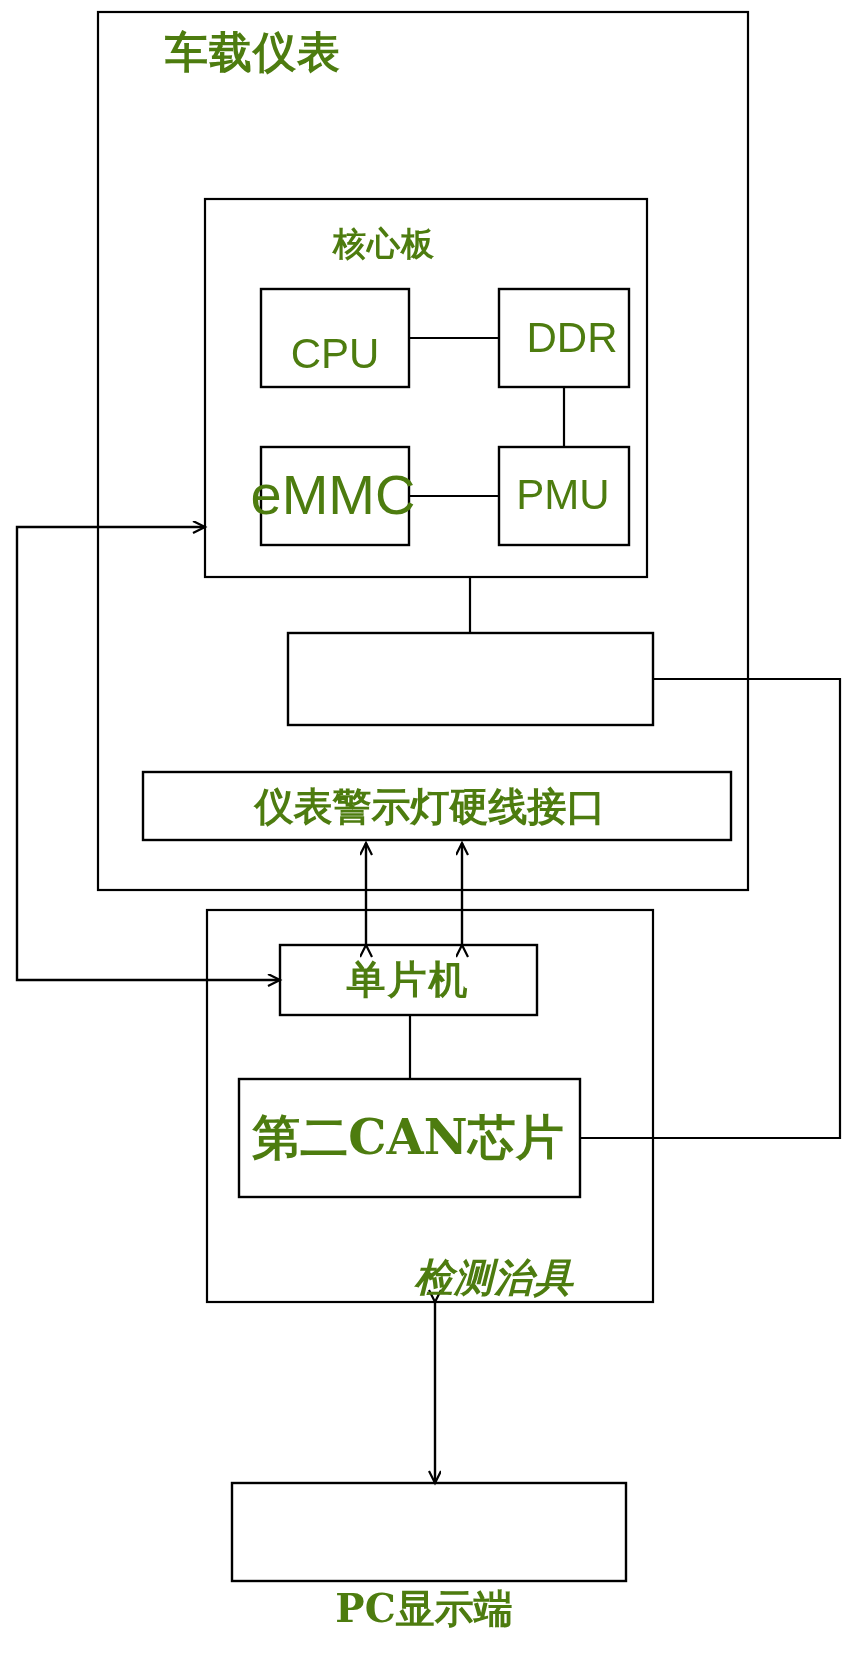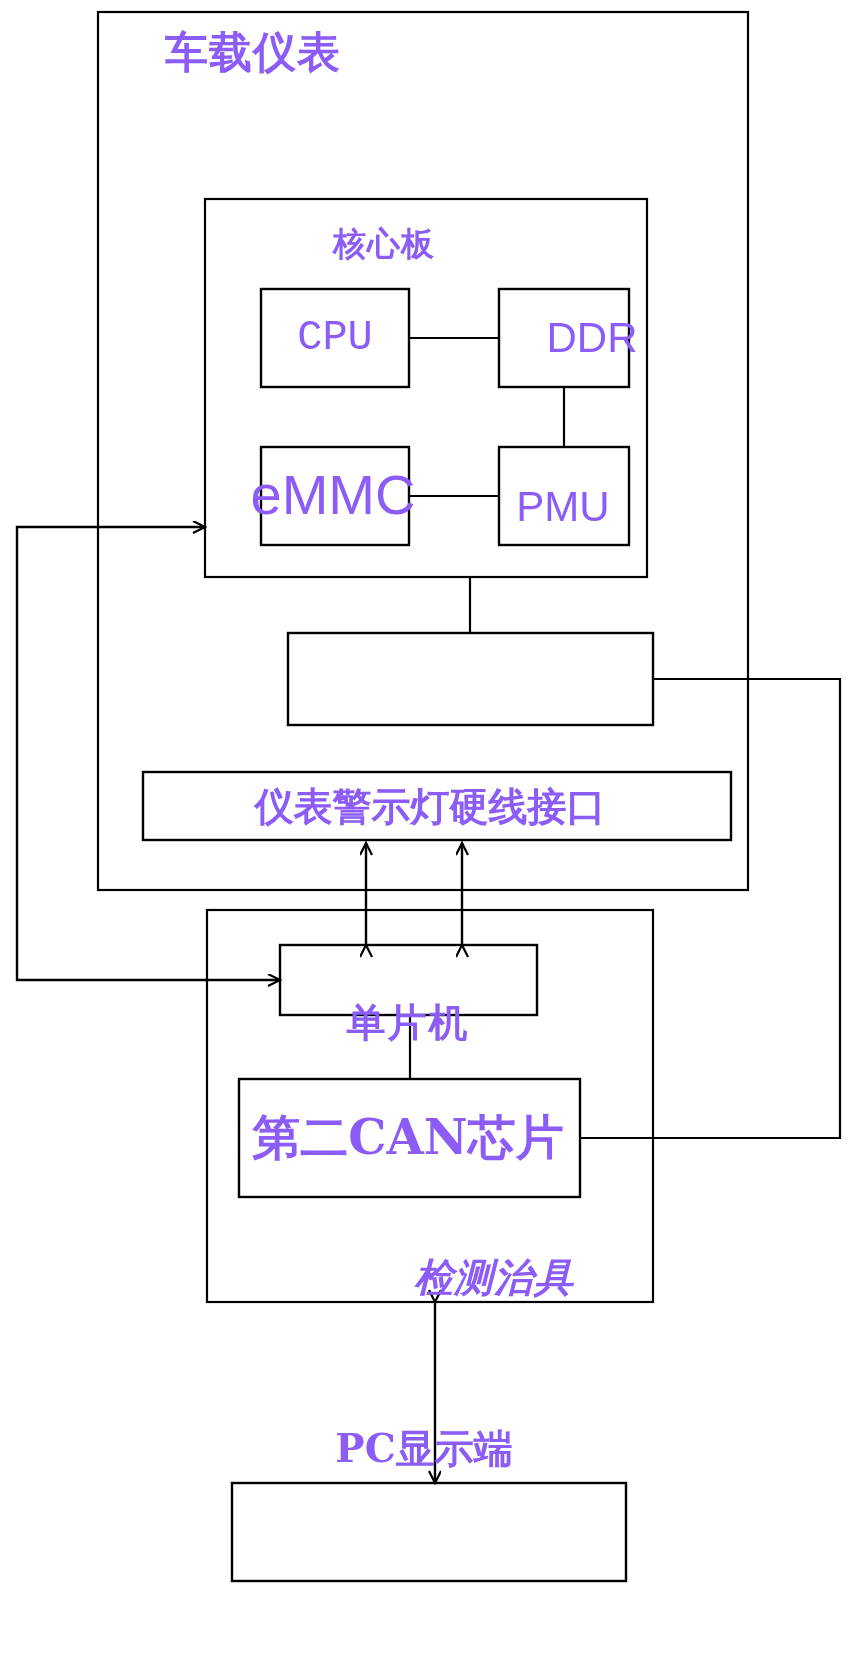--- a/index.html
+++ b/index.html
@@ -42,21 +42,21 @@
     stroke-width: 2.2;
     fill: none;
   }
   .arrow-line {
     stroke: #000000;
     stroke-width: 2.4;
     fill: none;
   }
   .label {
     position: absolute;
-    color: #8b5cf6;
+    color: #4d7c0f;
     white-space: nowrap;
     line-height: 1;
     user-select: none;
     text-align: center;
   }
   .label-cjk {
     font-family: "DejaVu Serif", "Liberation Serif", serif;
     font-weight: 600;
   }
   .label-latin {
@@ -65,30 +65,30 @@
   }
   .label-serif-bold {
     font-family: "DejaVu Serif", "Liberation Serif", serif;
     font-weight: 700;
   }
   .centered {
     transform: translate(-50%, -50%);
   }
   #t-vehicle-instrument { left: 253px; top: 52px; font-size: 43px; letter-spacing: 1px; }
   #t-core-board        { left: 384px; top: 243px; font-size: 33px; letter-spacing: 1px; }
-  #t-cpu               { left: 335px; top: 338px; font-size: 42px; font-family: Liberation Mono, monospace; }
-  #t-ddr               { left: 592px; top: 338px; font-size: 42px; }
+  #t-cpu               { left: 335px; top: 354px; font-size: 42px; }
+  #t-ddr               { left: 572px; top: 338px; font-size: 42px; }
   #t-emmc              { left: 333px; top: 495px; font-size: 56px; }
-  #t-pmu               { left: 563px; top: 495px; font-size: 42px; margin-top: 12px; }
+  #t-pmu               { left: 563px; top: 495px; font-size: 42px; }
   #t-can1              { left: 471px; top: 679px; font-size: 39px; letter-spacing: 0px; }
   #t-warnlight         { left: 430px; top: 806px; font-size: 39px; letter-spacing: 0px; }
-  #t-mcu               { left: 408px; top: 979px; font-size: 39px; letter-spacing: 2px; margin-top: 43px; }
+  #t-mcu               { left: 408px; top: 979px; font-size: 39px; letter-spacing: 2px; }
   #t-can2              { left: 408px; top: 1137px; font-size: 48px; }
   #t-fixture           { left: 494px; top: 1277px; font-size: 39px; letter-spacing: 1px; font-style: italic; }
-  #t-pc                { left: 424px; top: 1448px; font-size: 39px; letter-spacing: 0px; }
+  #t-pc                { left: 424px; top: 1608px; font-size: 39px; letter-spacing: 0px; }
 </style>
 </head>
 <body>
 
 <div id="diagram-root">
 
   <svg class="diagram-canvas" viewBox="0 0 860 1667">
     <defs>
       <marker id="openArrow" markerWidth="16" markerHeight="16" refX="13" refY="6" orient="auto" markerUnits="userSpaceOnUse">
         <path d="M1,0 L13,6 L1,12" fill="none" stroke="#000000" stroke-width="2.2" stroke-linecap="butt" stroke-linejoin="miter"></path>

